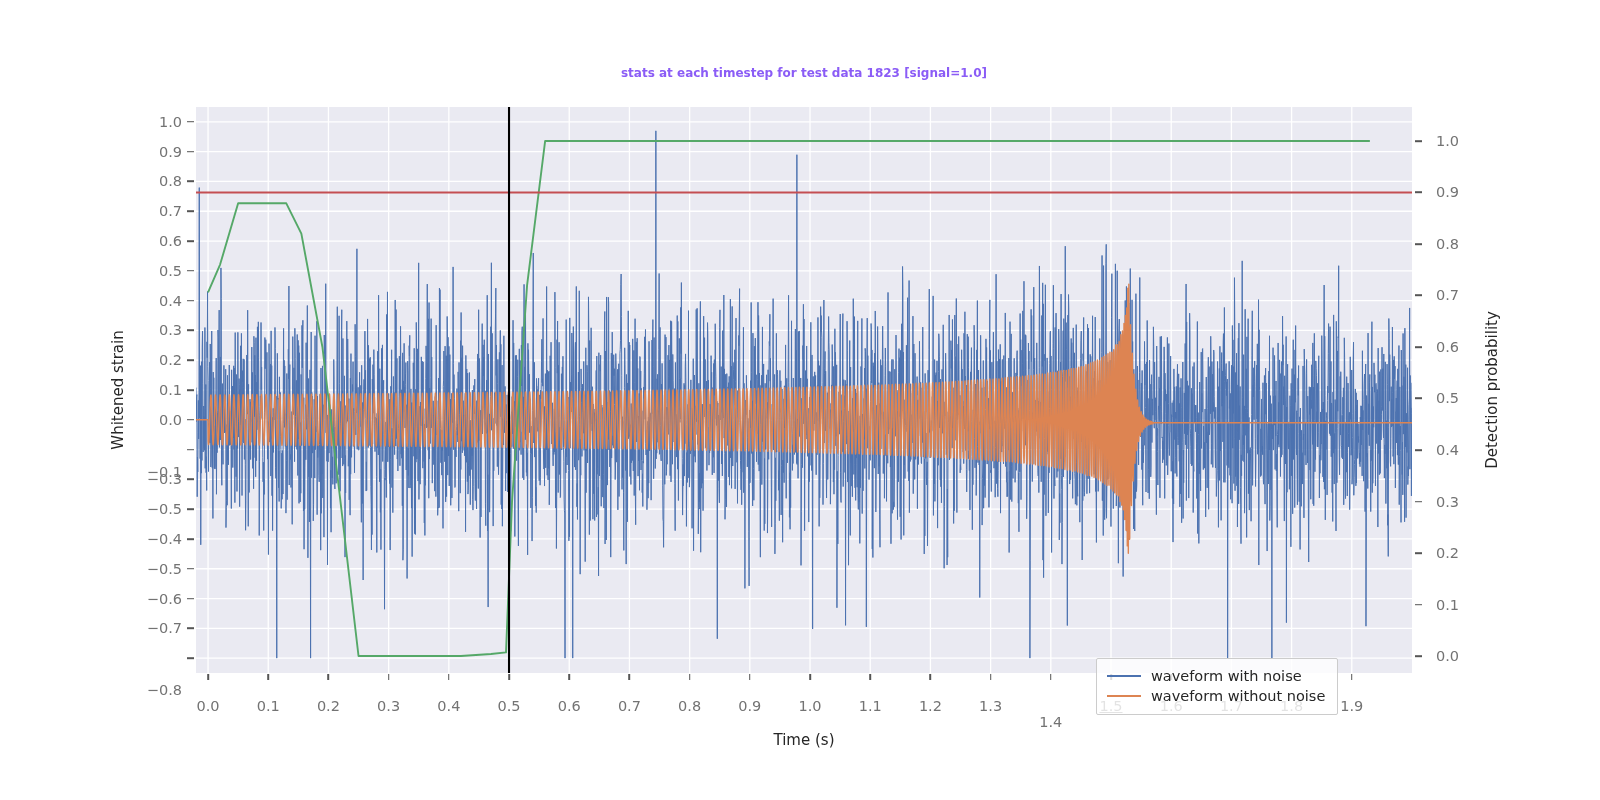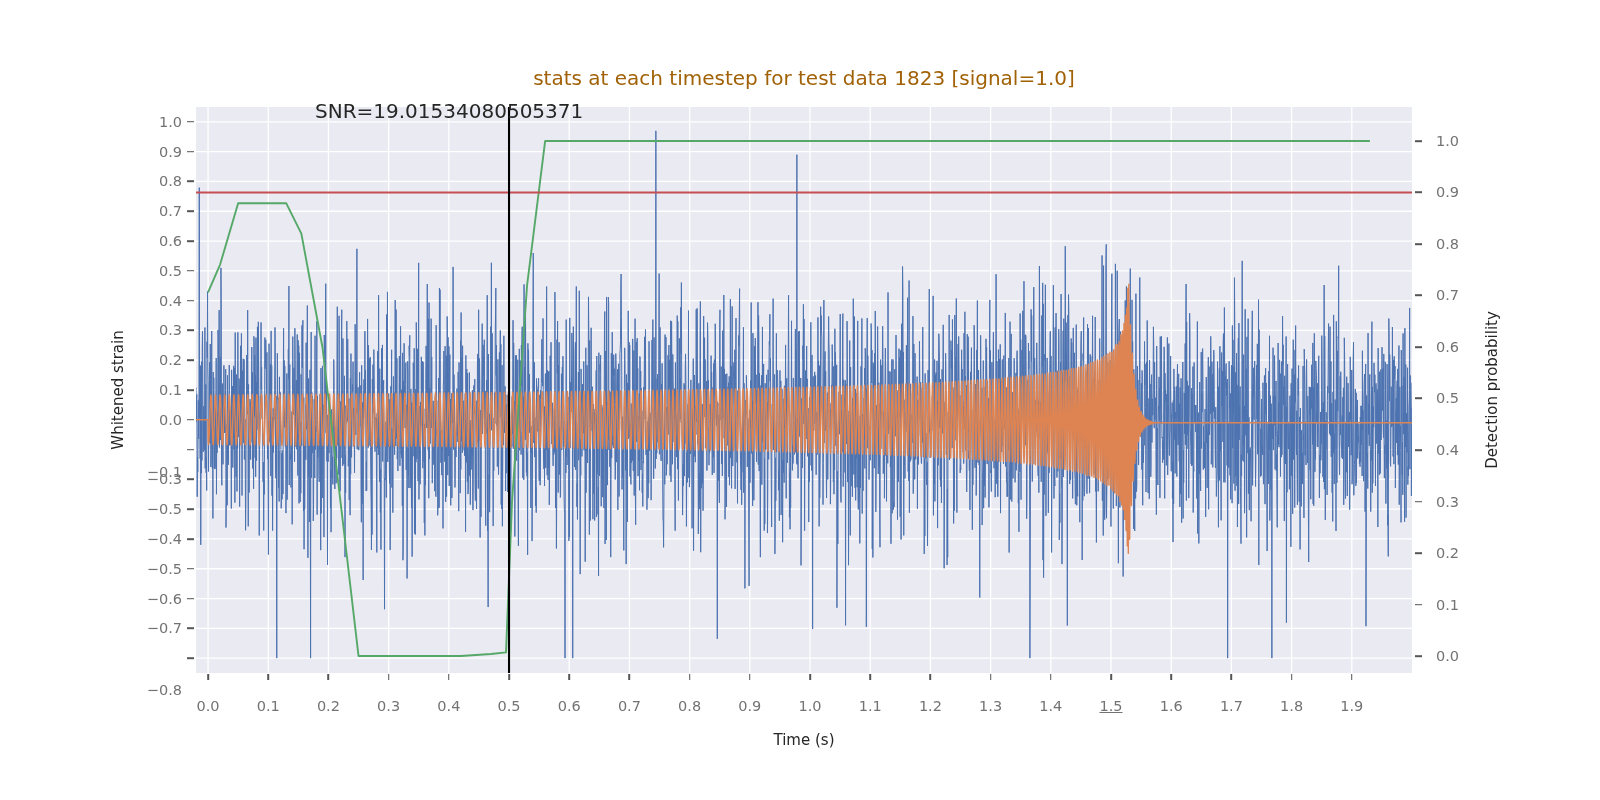--- a/index.html
+++ b/index.html
@@ -4,21 +4,21 @@
 <style>
   html,body{margin:0;padding:0;}
   body{
     width:1600px;height:800px;background:#ffffff;
     font-family:"DejaVu Sans","Liberation Sans",sans-serif;
     overflow:hidden;position:relative;
   }
   #figure{position:absolute;left:0;top:0;width:1600px;height:800px;}
   #plot-title{
     position:absolute;left:196px;top:66px;width:1216px;
-    text-align:center;font-size:20px;color:#a16207;
+    text-align:center;font-size:12px;color:#8b5cf6;font-weight:bold;
   }
   #axes{
     position:absolute;left:196px;top:107px;width:1216px;height:566px;
     background:#EAEAF2;
   }
   #grid-svg,#data-svg,#overlay-svg{
     position:absolute;left:0;top:0;width:100%;height:100%;
   }
   .tick-label{
     position:absolute;font-size:14.5px;color:#737373;white-space:nowrap;
@@ -202,30 +202,39 @@
       <div class="tick-label xtick" style="left: 749.822px;">0.9</div>
       <div class="tickmark tick-bot" style="left: 749.822px;"></div>
       <div class="tick-label xtick" style="left: 810.02px;">1.0</div>
       <div class="tickmark tick-bot" style="left: 810.02px;"></div>
       <div class="tick-label xtick" style="left: 870.218px;">1.1</div>
       <div class="tickmark tick-bot" style="left: 870.218px;"></div>
       <div class="tick-label xtick" style="left: 930.416px;">1.2</div>
       <div class="tickmark tick-bot" style="left: 930.416px;"></div>
       <div class="tick-label xtick" style="left: 990.614px;">1.3</div>
       <div class="tickmark tick-bot" style="left: 990.614px;"></div>
-      <div class="tick-label xtick" style="left: 1050.81px;">1.4</div>
+      <div class="tick-label xtick" style="left: 1050.81px; margin-top: 16px;">1.4</div>
       <div class="tickmark tick-bot" style="left: 1050.81px;"></div>
       <div class="tick-label xtick" style="left: 1111.01px; text-decoration: underline;">1.5</div>
       <div class="tickmark tick-bot" style="left: 1111.01px;"></div>
       <div class="tick-label xtick" style="left: 1171.21px;">1.6</div>
       <div class="tickmark tick-bot" style="left: 1171.21px;"></div>
       <div class="tick-label xtick" style="left: 1231.41px;">1.7</div>
       <div class="tickmark tick-bot" style="left: 1231.41px;"></div>
       <div class="tick-label xtick" style="left: 1291.6px;">1.8</div>
       <div class="tickmark tick-bot" style="left: 1291.6px;"></div>
       <div class="tick-label xtick" style="left: 1351.8px;">1.9</div>
       <div class="tickmark tick-bot" style="left: 1351.8px;"></div>
     </div>
 
-  <div id="snr-annotation">SNR=19.01534080505371</div>
-
+
+  <div id="legend">
+    <div class="legend-row">
+      <span class="legend-swatch" style="border-top-color: rgb(76, 114, 176);"></span>
+      <span class="legend-text">waveform with noise</span>
+    </div>
+    <div class="legend-row">
+      <span class="legend-swatch" style="border-top-color: rgb(221, 132, 82);"></span>
+      <span class="legend-text">waveform without noise</span>
+    </div>
+  </div>
 
 </div>
 
 </body></html>

